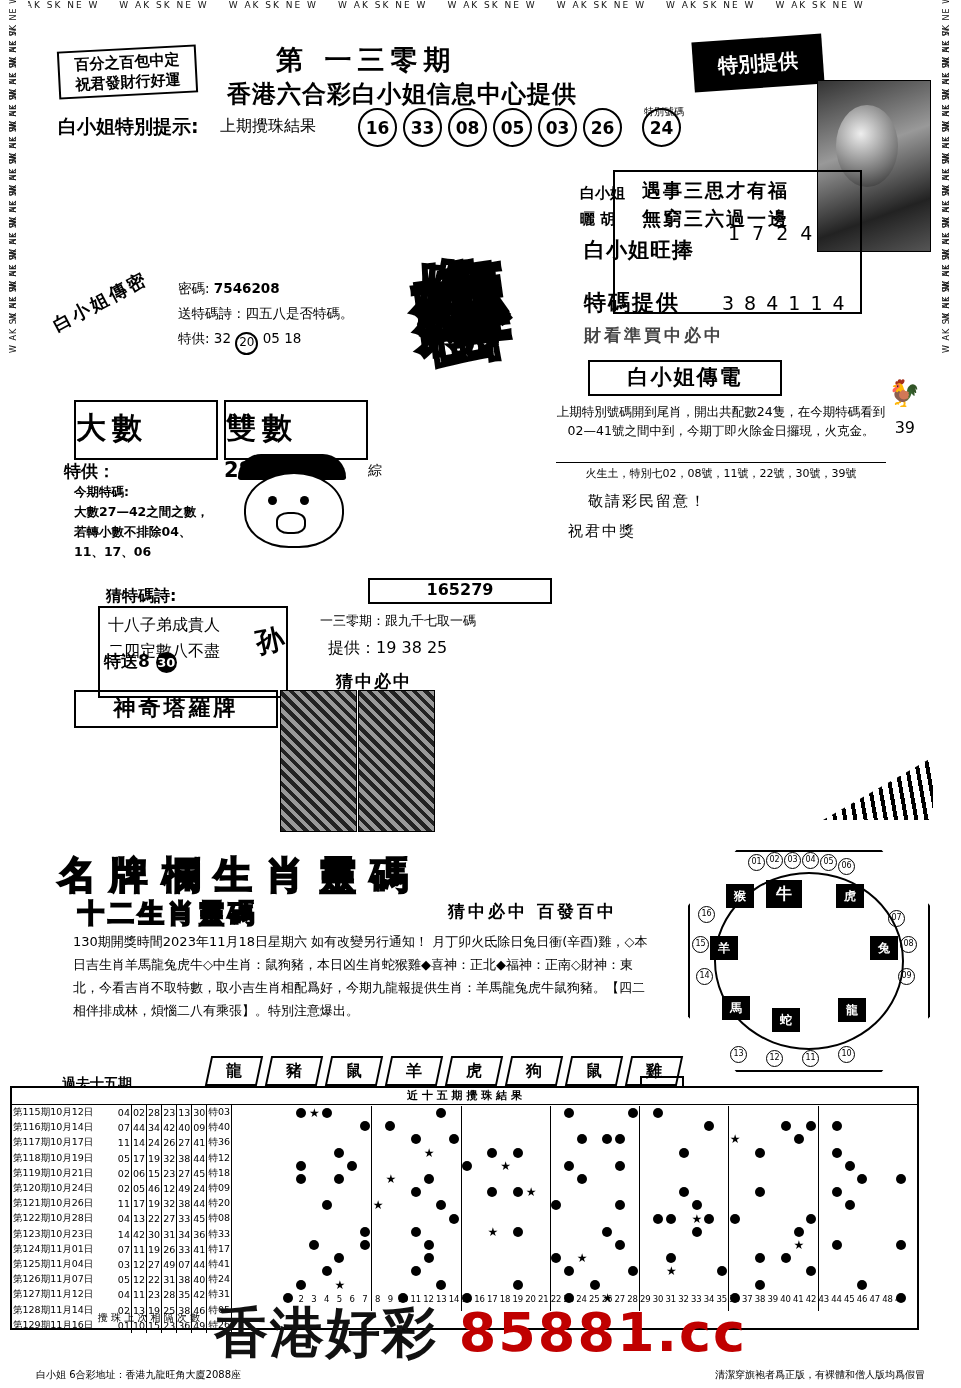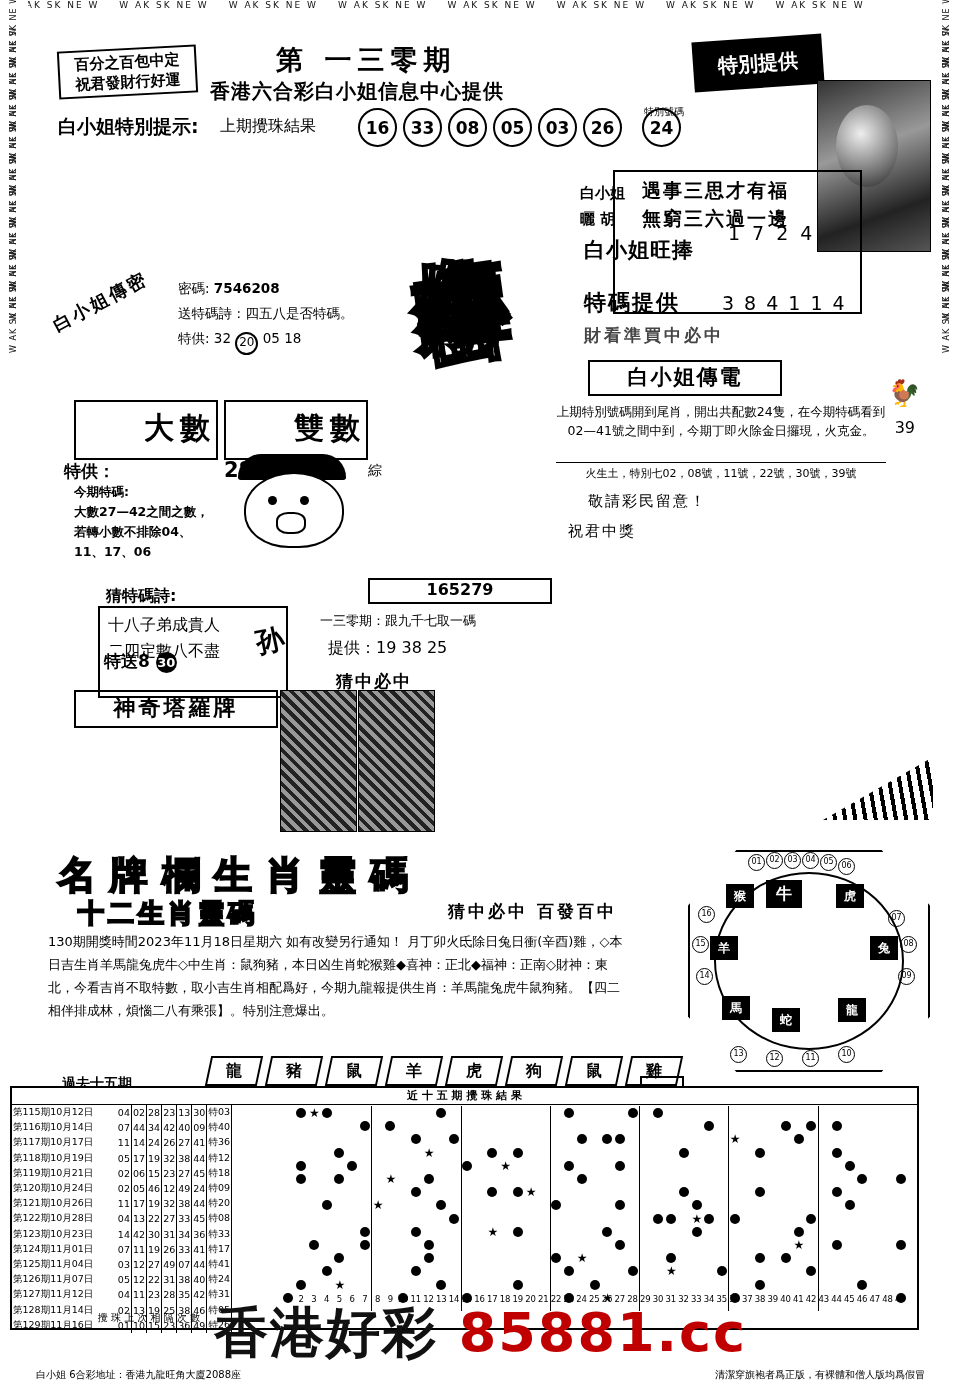--- a/index.html
+++ b/index.html
@@ -14,21 +14,21 @@
   .border-top{position:absolute;left:0;right:0;top:0;height:30px;overflow:hidden;white-space:nowrap;font-size:9px;letter-spacing:2px;color:#111;}
   .border-top span{display:inline-block;padding:0 10px;}
   .border-bottom{position:absolute;left:0;right:0;bottom:56px;height:26px;overflow:hidden;white-space:nowrap;font-size:9px;letter-spacing:2px;color:#111;}
   .border-bottom span{display:inline-block;padding:0 10px;}
 
   .content{position:absolute;left:28px;top:30px;width:905px;height:1300px;}
 
   
   .hdr-left-stamp{position:absolute;left:30px;top:18px;width:135px;height:42px;border:2px solid #000;transform:rotate(-3deg);font-size:15px;line-height:20px;text-align:center;padding-top:2px;font-weight:bold;}
   .title-main{position:absolute;left:248px;top:12px;font-size:27px;font-weight:bold;letter-spacing:6px;text-align:center;}
-  .title-sub{position:absolute;left:182px;top:48px;font-size:20px;font-weight:bold;letter-spacing:1px;}
+  .title-sub{position:absolute;left:199px;top:48px;font-size:24px;font-weight:bold;letter-spacing:1px;}
   .burst{position:absolute;right:110px;top:8px;width:130px;height:50px;background:#000;color:#fff;display:flex;align-items:center;justify-content:center;font-size:20px;font-weight:bold;transform:rotate(-4deg);}
   .lady{position:absolute;right:2px;top:50px;width:112px;height:170px;background:linear-gradient(160deg,#333,#999 40%,#222 75%,#555);border:1px solid #000;}
   .lady:after{content:"";position:absolute;left:18px;top:24px;width:62px;height:82px;border-radius:50%;background:radial-gradient(circle at 40% 35%,#eee,#777 60%,#222);}
 
   .hint-label{position:absolute;left:30px;top:84px;font-size:19px;font-weight:bold;}
   .hint-prev{position:absolute;left:192px;top:86px;font-size:16px;}
   .balls{position:absolute;left:330px;top:78px;display:flex;align-items:center;gap:6px;}
   .ball{width:35px;height:35px;border-radius:50%;border:2px solid #000;display:flex;align-items:center;justify-content:center;font-size:17px;font-weight:bold;background:#fff;}
   .sp-label{position:absolute;left:616px;top:76px;font-size:10px;line-height:12px;width:40px;text-align:center;}
   .ball.special{margin-left:14px;}
@@ -61,21 +61,21 @@
   .cd-nums{position:absolute;left:528px;top:432px;width:330px;font-size:11px;text-align:center;border-top:1px solid #000;padding-top:3px;}
   .cd-foot1{position:absolute;left:560px;top:462px;font-size:15px;letter-spacing:2px;}
   .cd-foot2{position:absolute;left:540px;top:492px;font-size:15px;letter-spacing:2px;}
   .rooster{position:absolute;right:12px;top:348px;font-size:26px;}
   .rooster-num{position:absolute;right:18px;top:388px;font-size:16px;}
 
   
   .panel{position:absolute;border:2px solid #000;}
   .panel-big{left:46px;top:370px;width:140px;height:56px;}
   .panel-dbl{left:196px;top:370px;width:140px;height:56px;}
-  .panel-title{font-size:30px;font-weight:bold;text-align:right;line-height:52px;letter-spacing:6px;}
+  .panel-title{font-size:30px;font-weight:bold;text-align:left;line-height:52px;letter-spacing:6px;}
   .tegong-label{position:absolute;left:36px;top:430px;font-size:17px;font-weight:bold;}
   .tegong-val{position:absolute;left:196px;top:428px;font-size:21px;font-weight:bold;}
   .tg-body{position:absolute;left:46px;top:452px;width:140px;font-size:12.5px;line-height:20px;}
   .pig{position:absolute;left:200px;top:420px;width:130px;height:120px;}
   .pig .head{position:absolute;left:16px;top:22px;width:96px;height:72px;border:2px solid #000;border-radius:50% 50% 45% 45%;background:#fff;}
   .pig .hat{position:absolute;left:10px;top:4px;width:108px;height:26px;background:#000;border-radius:50px 50px 6px 6px;}
   .pig .eye{position:absolute;width:9px;height:9px;background:#000;border-radius:50%;top:46px;}
   .pig .eye.l{left:40px;}
   .pig .eye.r{left:72px;}
   .pig .snout{position:absolute;left:48px;top:62px;width:26px;height:18px;border:2px solid #000;border-radius:40%;}
@@ -98,21 +98,21 @@
   .ti1{left:252px;width:75px;height:140px;}
   .ti2{left:330px;width:75px;height:140px;}
   .tarot-text{position:absolute;left:412px;top:658px;width:370px;font-size:12.5px;line-height:21px;}
   .tarot-cap{position:absolute;left:412px;top:788px;width:380px;font-size:11.5px;}
   .fan{position:absolute;left:795px;top:700px;width:110px;height:90px;background:repeating-linear-gradient(80deg,#000 0 4px,#fff 4px 10px);clip-path:polygon(0 100%,100% 30%,100% 100%);}
 
   
   .z-banner{position:absolute;left:30px;top:820px;width:560px;height:42px;font-size:38px;font-weight:bold;letter-spacing:14px;color:#fff;-webkit-text-stroke:2px #000;}
   .z-banner2{position:absolute;left:50px;top:866px;font-size:26px;font-weight:bold;letter-spacing:4px;color:#fff;-webkit-text-stroke:2px #000;}
   .z-banner3{position:absolute;left:420px;top:870px;font-size:17px;font-weight:bold;letter-spacing:3px;}
-  .z-text{position:absolute;left:20px;top:900px;width:580px;font-size:13px;line-height:23px;}
+  .z-text{position:absolute;left:45px;top:900px;width:580px;font-size:13px;line-height:23px;}
 
   .wheel{position:absolute;left:660px;top:820px;width:240px;height:220px;}
   .wheel .ring{position:absolute;left:0;top:0;width:238px;height:218px;border:2px solid #000;border-radius:12px;clip-path:polygon(20% 0,80% 0,100% 25%,100% 75%,80% 100%,20% 100%,0 75%,0 25%);}
   .wheel .inner{position:absolute;left:26px;top:22px;width:186px;height:174px;border:2px solid #000;border-radius:50%;}
   .wheel .cell{position:absolute;width:26px;height:22px;border:1px solid #000;background:#000;color:#fff;font-size:12px;text-align:center;line-height:22px;font-weight:bold;}
   .wheel .num{position:absolute;width:15px;height:15px;border:1px solid #000;border-radius:50%;font-size:8px;text-align:center;line-height:14px;}
 
   
   .pp-label{position:absolute;left:34px;top:1032px;font-size:14px;line-height:19px;font-weight:bold;}
   .pp-row{position:absolute;top:1026px;display:flex;gap:8px;}

